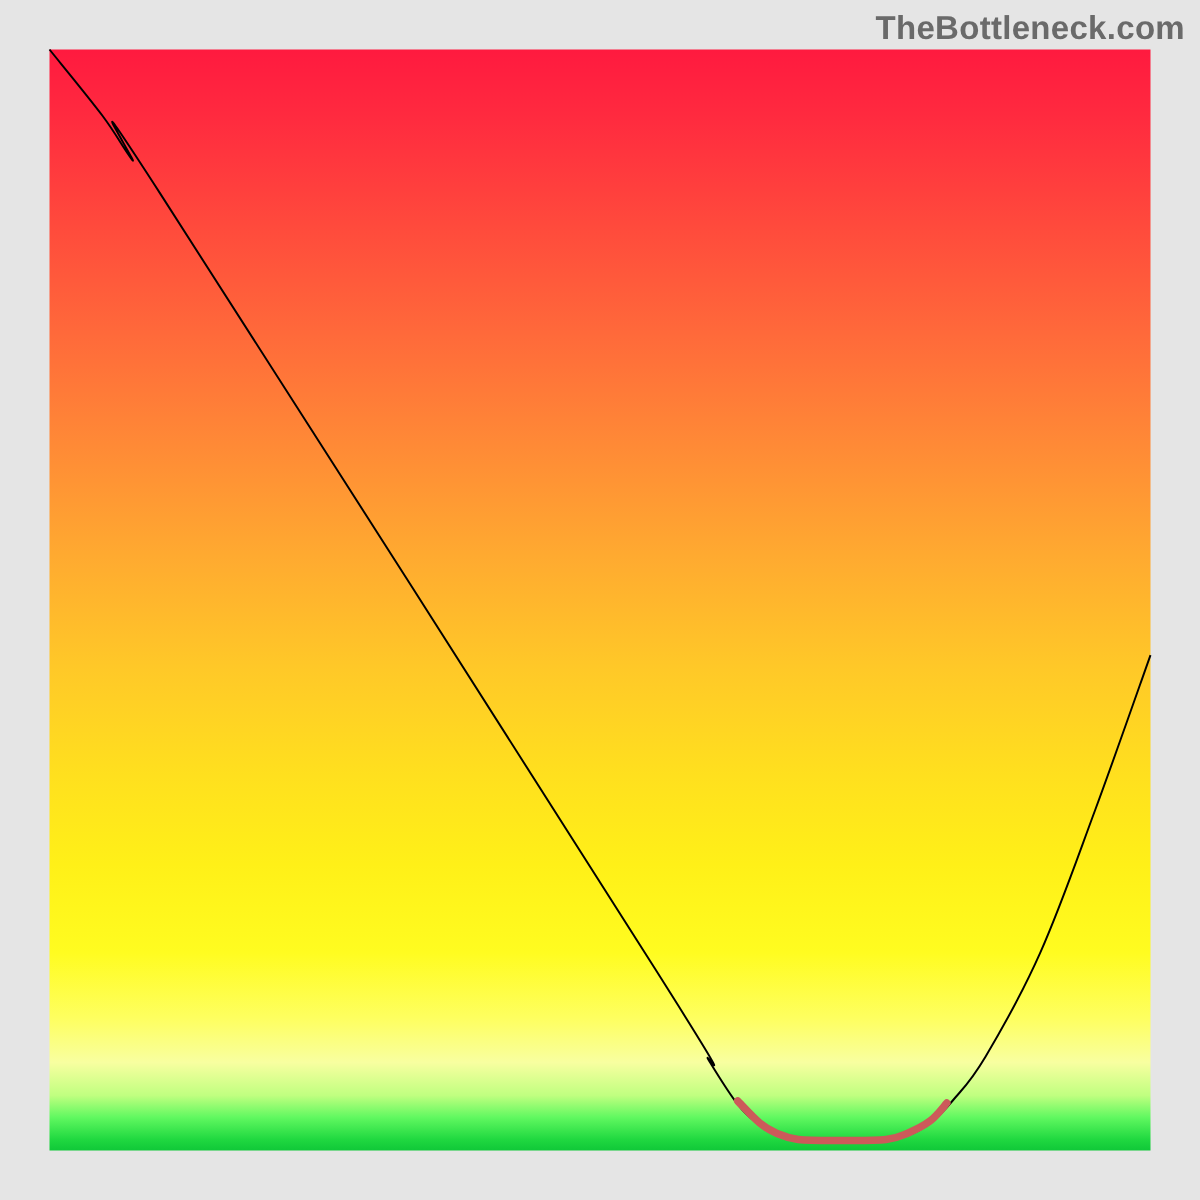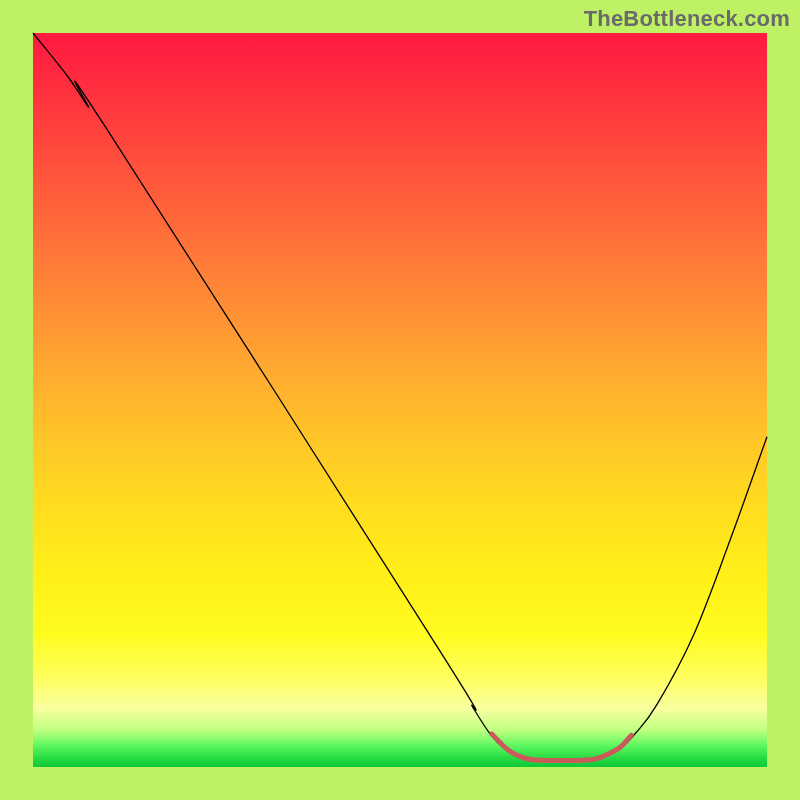--- a/index.html
+++ b/index.html
@@ -9,21 +9,21 @@
     height: 800px;
     background: #000;
     overflow: hidden;
   }
   .frame {
     position: absolute;
     left: 0;
     top: 0;
     width: 800px;
     height: 800px;
-    background: #bef264;
+    background: #e5e5e5;
   }
   .plot {
     position: absolute;
     left: 33px;
     top: 33px;
     width: 734px;
     height: 734px;
     background: linear-gradient(to bottom,
       #ff1a3f 0%,
       #ff2a3f 6%,

